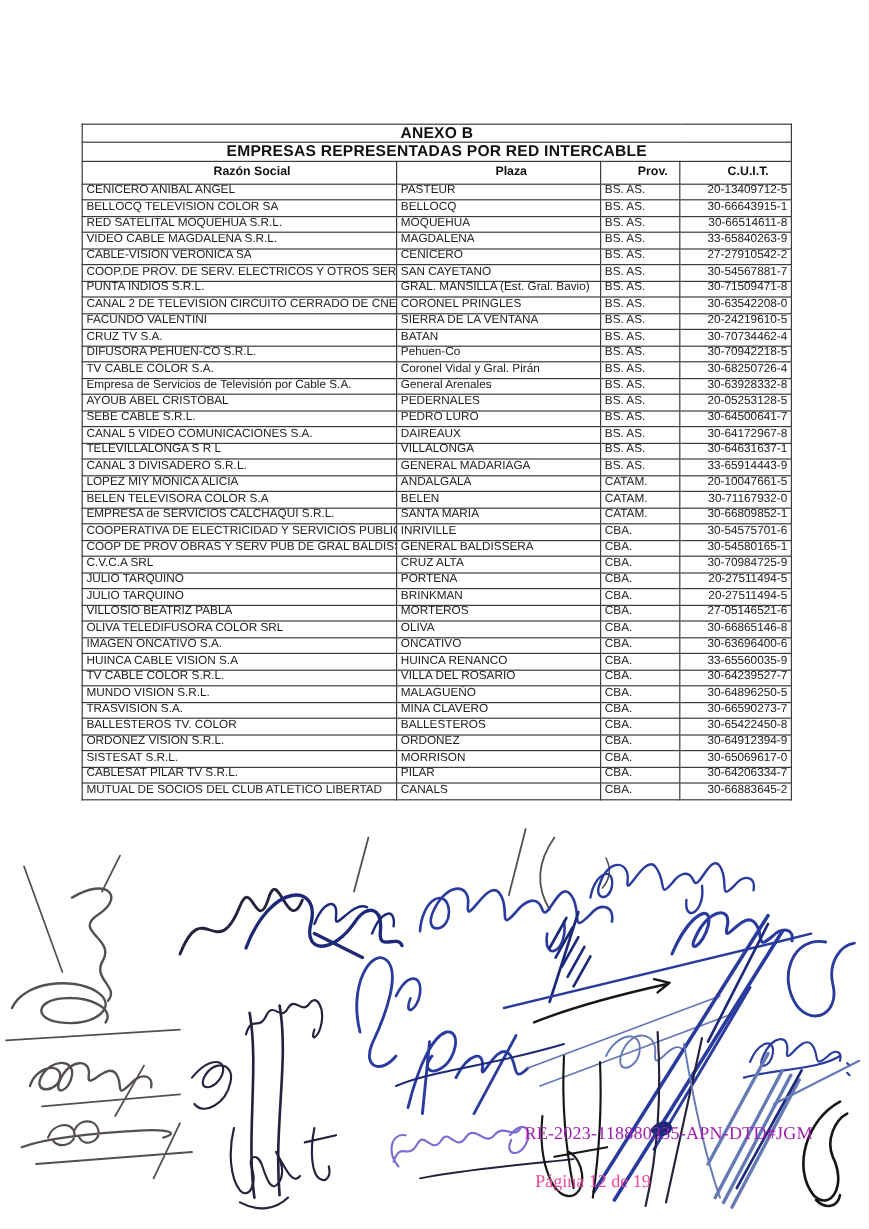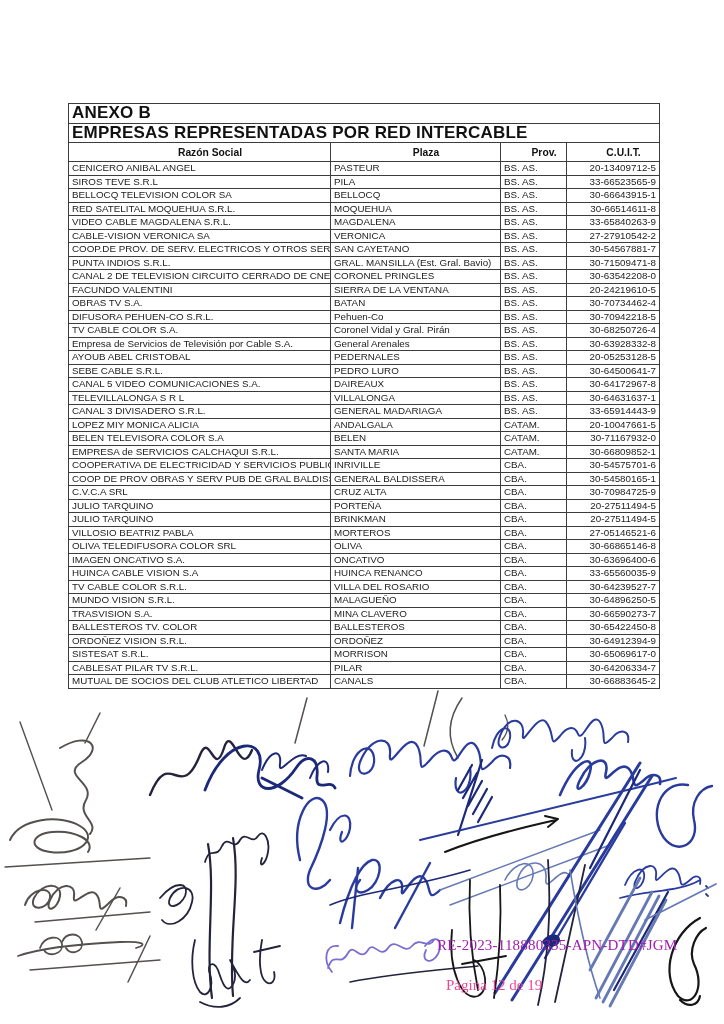--- a/index.html
+++ b/index.html
@@ -10,21 +10,21 @@
   }
   table.anexo{
     position:absolute;left:68px;top:103px;width:591px;
     border-collapse:collapse;table-layout:fixed;
   }
   table.anexo th,table.anexo td{
     border:1px solid #3c3c3c;overflow:hidden;white-space:nowrap;
     font-size:9.8px;line-height:1.1;padding:0 3px;height:12.5px;
   }
   tr.title-row th{
-    font-size:17px;font-weight:bold;text-align:left;height:14px;
+    font-size:13px;font-weight:bold;text-align:center;height:14px;
     letter-spacing:.2px;
   }
   tr.colhead-row th{
     font-size:10.3px;font-weight:bold;text-align:center;height:18px;padding-left:24px;
   }
   td.c0,td.c1{text-align:left;color:#1c1c1c;}
   td.c2{text-align:left;padding-left:4px;color:#1c1c1c;margin-top:16px;}
   td.c3{text-align:right;color:#1c1c1c;}
   .footer-ref{
     position:absolute;left:437px;top:937px;
@@ -74,46 +74,40 @@
       </tr>
     </thead>
     <tbody>
         <tr>
           <td class="c0">CENICERO ANIBAL ANGEL</td>
           <td class="c1">PASTEUR</td>
           <td class="c2">BS. AS.</td>
           <td class="c3">20-13409712-5</td>
         </tr>
         <tr>
-          <td class="c0">SIROS TEVE S.R.L</td>
-          <td class="c1">PILA</td>
-          <td class="c2">BS. AS.</td>
-          <td class="c3">33-66523565-9</td>
-        </tr>
-        <tr>
           <td class="c0">BELLOCQ TELEVISION COLOR SA</td>
           <td class="c1">BELLOCQ</td>
           <td class="c2">BS. AS.</td>
           <td class="c3">30-66643915-1</td>
         </tr>
         <tr>
           <td class="c0">RED SATELITAL MOQUEHUA S.R.L.</td>
           <td class="c1">MOQUEHUA</td>
           <td class="c2">BS. AS.</td>
           <td class="c3">30-66514611-8</td>
         </tr>
         <tr>
           <td class="c0">VIDEO CABLE MAGDALENA S.R.L.</td>
           <td class="c1">MAGDALENA</td>
           <td class="c2">BS. AS.</td>
           <td class="c3">33-65840263-9</td>
         </tr>
         <tr>
           <td class="c0">CABLE-VISION VERONICA SA</td>
-          <td class="c1">VERONICA</td>
+          <td class="c1">CENICERO</td>
           <td class="c2">BS. AS.</td>
           <td class="c3">27-27910542-2</td>
         </tr>
         <tr>
           <td class="c0">COOP.DE PROV. DE SERV. ELECTRICOS Y OTROS SERV.PUBL</td>
           <td class="c1">SAN CAYETANO</td>
           <td class="c2">BS. AS.</td>
           <td class="c3">30-54567881-7</td>
         </tr>
         <tr>
@@ -128,21 +122,21 @@
           <td class="c2">BS. AS.</td>
           <td class="c3">30-63542208-0</td>
         </tr>
         <tr>
           <td class="c0">FACUNDO VALENTINI</td>
           <td class="c1">SIERRA DE LA VENTANA</td>
           <td class="c2">BS. AS.</td>
           <td class="c3">20-24219610-5</td>
         </tr>
         <tr>
-          <td class="c0">OBRAS TV S.A.</td>
+          <td class="c0">CRUZ TV S.A.</td>
           <td class="c1">BATAN</td>
           <td class="c2">BS. AS.</td>
           <td class="c3">30-70734462-4</td>
         </tr>
         <tr>
           <td class="c0">DIFUSORA PEHUEN-CO S.R.L.</td>
           <td class="c1">Pehuen-Co</td>
           <td class="c2">BS. AS.</td>
           <td class="c3">30-70942218-5</td>
         </tr>

